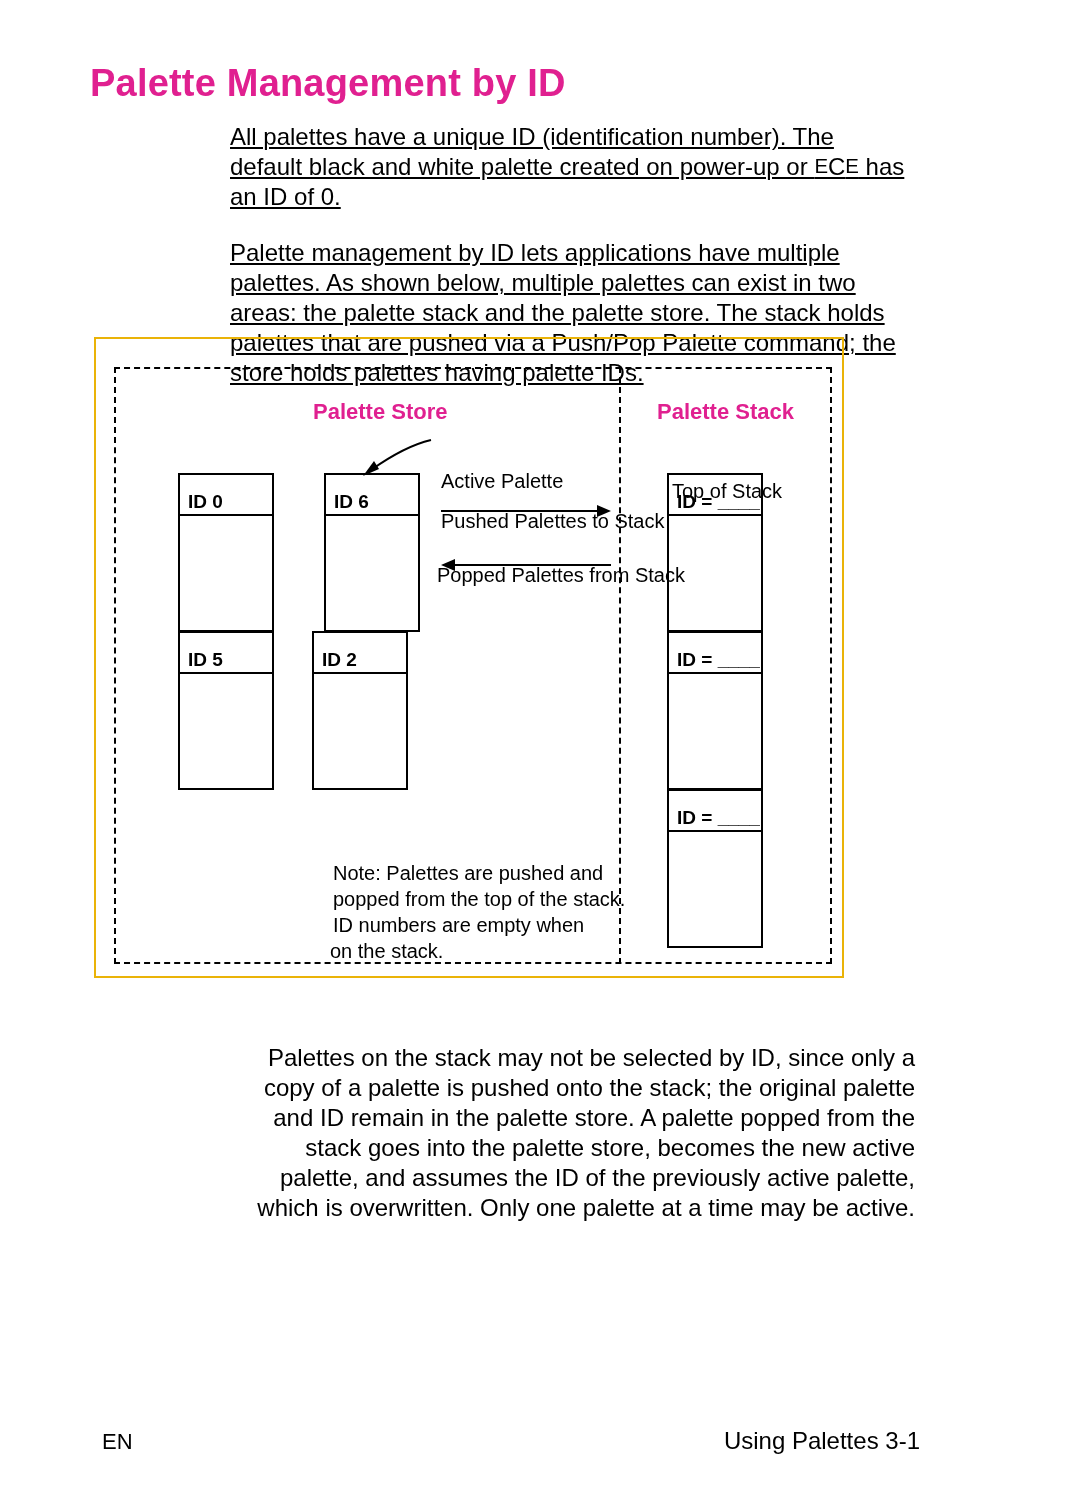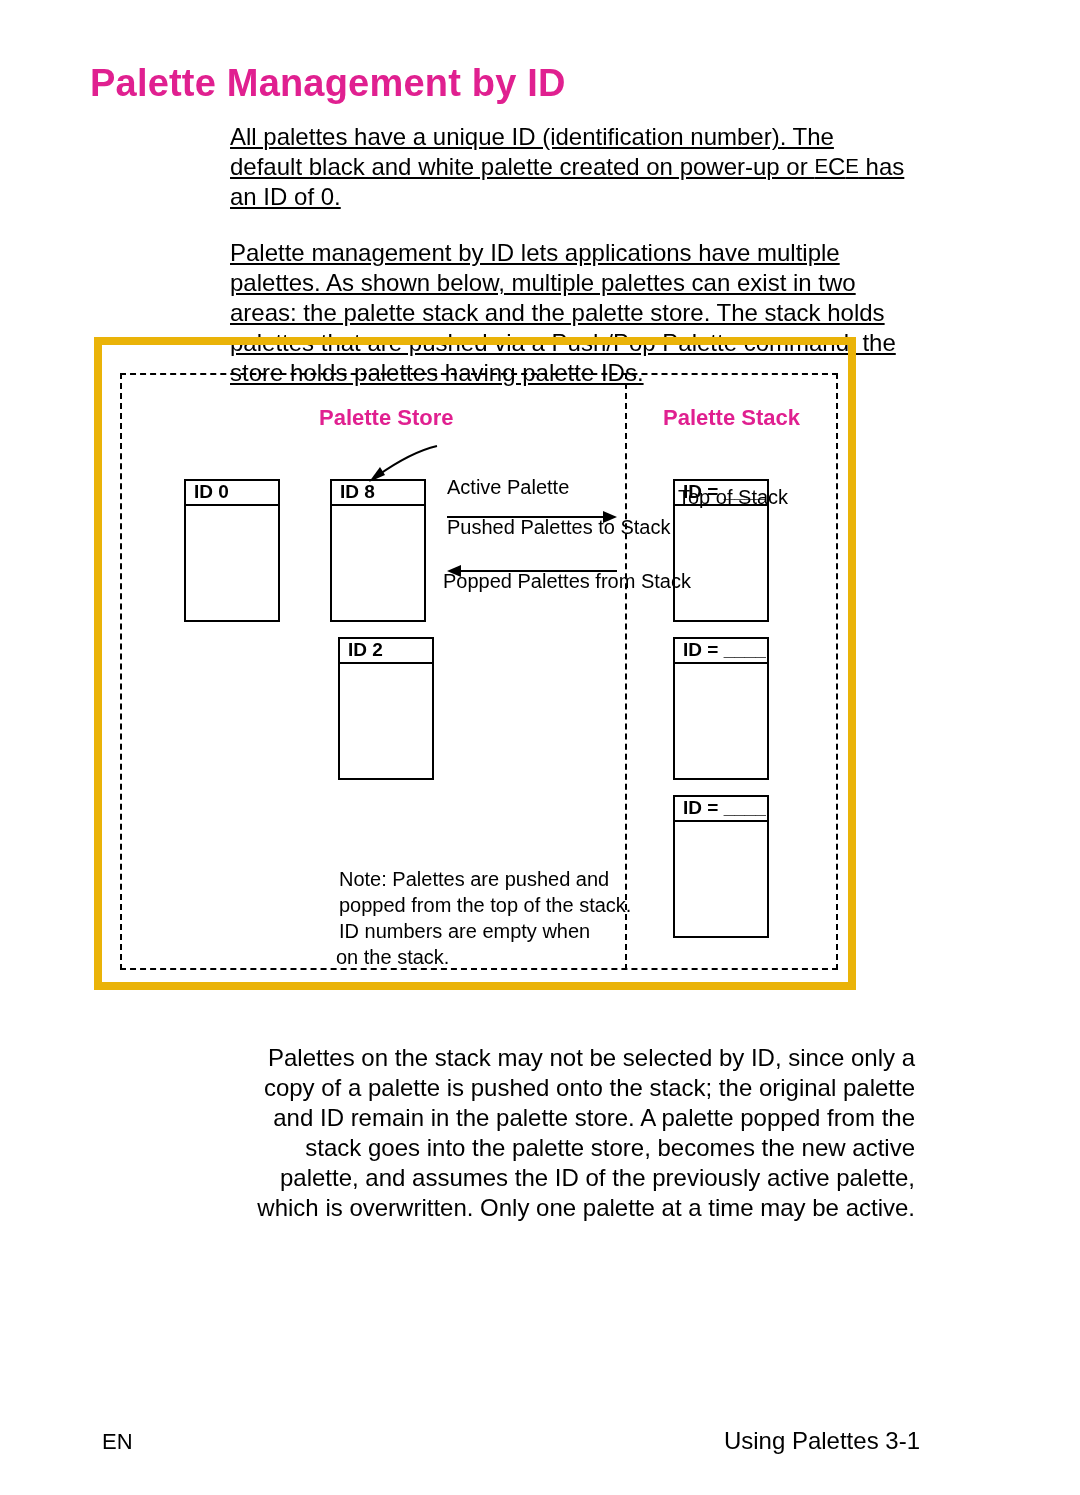--- a/index.html
+++ b/index.html
@@ -39,21 +39,21 @@
   .ece .sup {
     vertical-align: 2px;
     font-size: 0.85em;
   }
   .diagram {
     position: absolute;
     left: 94px;
     top: 337px;
     width: 746px;
     height: 637px;
-    border: 8px solid #eab308;
+    border: 2px solid #eab308;
   }
   .dash-h {
     position: absolute;
     left: 18px;
     right: 10px;
     border-top: 2px dashed #000;
   }
   .dash-v {
     position: absolute;
     top: 28px;
@@ -83,21 +83,21 @@
     border: 2px solid #000;
     box-sizing: border-box;
   }
   .pbox .hdr {
     border-bottom: 2px solid #000;
     text-align: left;
     font-family: "Arial Narrow", Arial, Helvetica, sans-serif;
     font-stretch: condensed;
     font-weight: bold;
     font-size: 19px;
-    padding: 1px 0 0 8px;
+    padding: 17px 0 0 8px;
     height: 22px;
     line-height: 20px;
     white-space: pre;
   }
   .pbox .bod {
     height: 114px;
   }
   .after-text {
     position: absolute;
     left: 230px;
@@ -152,42 +152,46 @@
       <polygon points="4,42 20,35 15,27" fill="#000"></polygon>
     </svg>
 
     <div class="d-label" style="left:576px; top:108px">Top of Stack</div>
 
     <div class="pbox" style="left:82px; top:134px">
       <div class="hdr">ID 0</div>
       <div class="bod"></div>
     </div>
     <div class="pbox" style="left:228px; top:134px">
-      <div class="hdr">ID 8</div>
+      <div class="hdr">ID 6</div>
       <div class="bod"></div>
     </div>
 
     <div class="d-label" style="left:345px; top:138px">Pushed Palettes to Stack</div>
     <svg class="arrow" style="left:345px; top:164px" width="170" height="16" viewBox="0 0 170 16">
       <line x1="0" y1="8" x2="160" y2="8" stroke="#000" stroke-width="2"></line>
       <polygon points="170,8 156,2 156,14" fill="#000"></polygon>
     </svg>
 
     <div class="d-label" style="left:341px; top:192px">Popped Palettes from Stack</div>
     <svg class="arrow" style="left:345px; top:218px" width="170" height="16" viewBox="0 0 170 16">
       <line x1="10" y1="8" x2="170" y2="8" stroke="#000" stroke-width="2"></line>
       <polygon points="0,8 14,2 14,14" fill="#000"></polygon>
     </svg>
 
     <div class="pbox" style="left:571px; top:134px">
       <div class="hdr">ID = ____</div>
       <div class="bod"></div>
     </div>
 
-    <div class="pbox" style="left:236px; top:292px">
+    <div class="pbox" style="left:82px; top:292px">
+      <div class="hdr">ID 5</div>
+      <div class="bod"></div>
+    </div>
+    <div class="pbox" style="left:216px; top:292px">
       <div class="hdr">ID 2</div>
       <div class="bod"></div>
     </div>
     <div class="pbox" style="left:571px; top:292px">
       <div class="hdr">ID = ____</div>
       <div class="bod"></div>
     </div>
 
     <div class="pbox" style="left:571px; top:450px">
       <div class="hdr">ID = ____</div>

